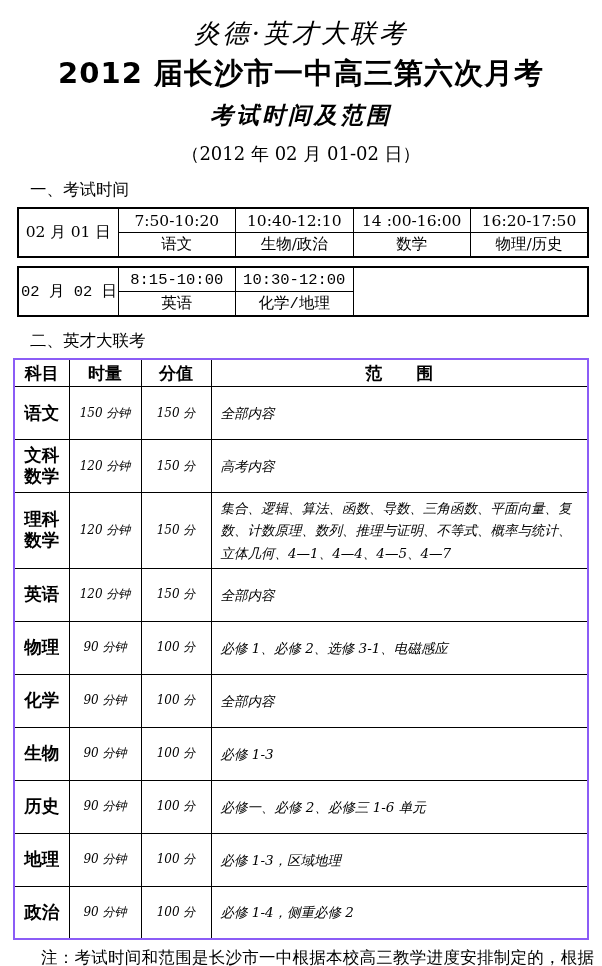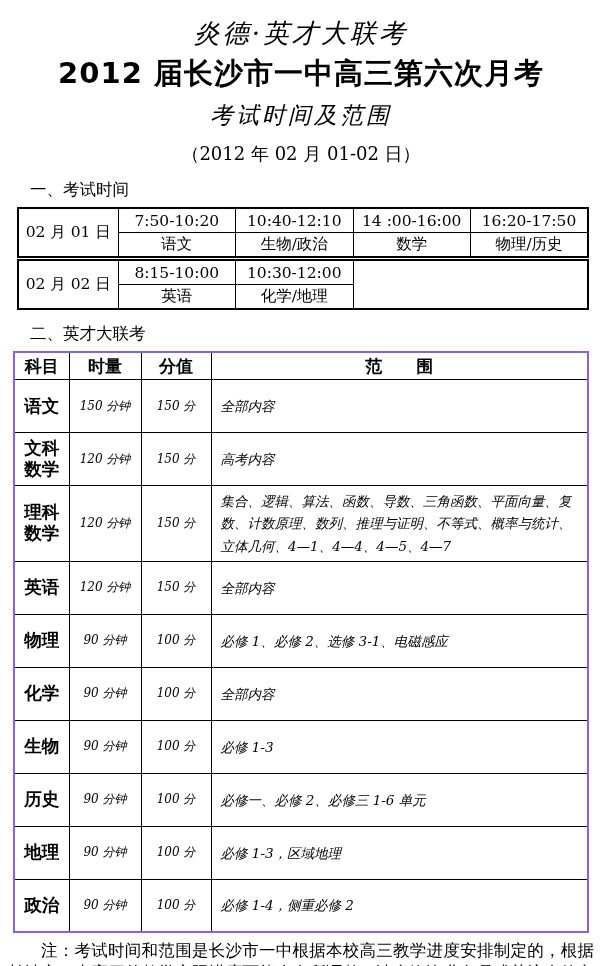--- a/index.html
+++ b/index.html
@@ -14,34 +14,34 @@
   .brand {
     padding-top:16px; text-align:center;
     font-size:26px; font-style:italic; letter-spacing:3px;
   }
   .main-title {
     text-align:center; font-size:29px; font-weight:bold;
     font-family:"DejaVu Sans", sans-serif; margin-top:3px; letter-spacing:1px;
   }
   .subtitle {
     text-align:center; font-size:23px; font-style:italic;
-    margin-top:6px; letter-spacing:3px;
+    margin-top:6px; letter-spacing:3px;font-weight:bold;
   }
   .date-range { text-align:center; font-size:18px; margin-top:11px; }
 
   .sec-label {
     font-family:"DejaVu Sans", sans-serif; font-size:16.5px;
     margin:13px 0 6px 30px;
   }
 
   table { border-collapse:collapse; table-layout:fixed; }
 
   
   .sched { width:572px; margin-left:17px; border:2px solid #000; }
-  .sched + .sched { margin-top:1px; }
+  .sched + .sched { margin-top:8px;font-family:Liberation Mono, monospace; }
   .sched td {
     border:1px solid #000; text-align:center;
     height:23px; font-size:15.5px; padding:0 2px;
     overflow:hidden; white-space:nowrap;
   }
   .sched .c-date { width:100px; }
   .sched td.empty-cell { background:#fff; }
 
   
   .scope-tbl { width:576px; margin-left:13px; border:2px solid #8b5cf6; }

